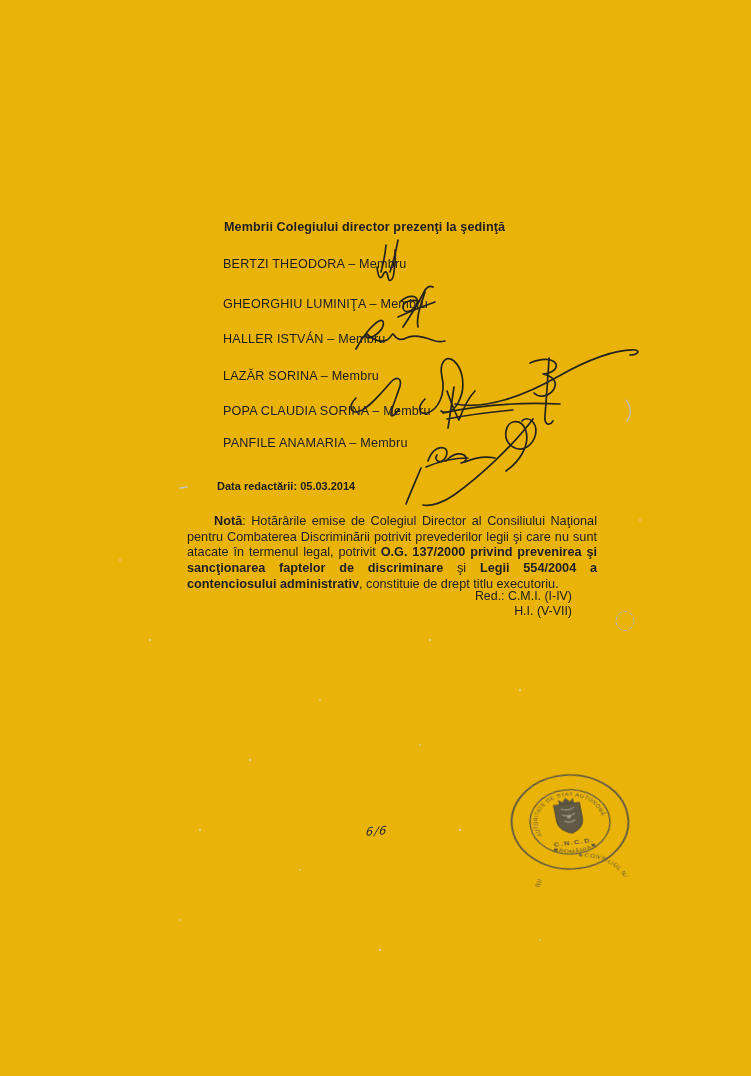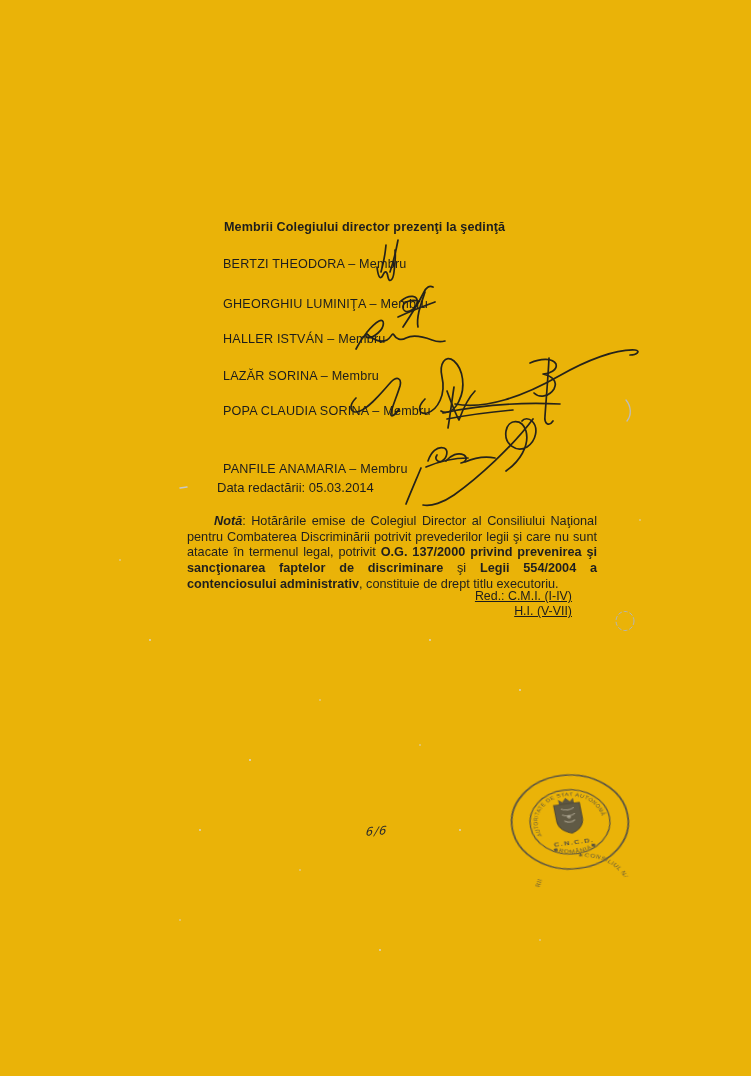--- a/index.html
+++ b/index.html
@@ -4,28 +4,28 @@
 <style>
   html,body{margin:0;padding:0;background:#e8e8e8;}
   .page{
     position:relative;width:751px;height:1076px;background:#eab308;
     font-family:"Liberation Sans",sans-serif;color:#1d1d1d;overflow:hidden;
     margin:0 auto;
   }
   .abs{position:absolute;}
   .heading{font-size:12.6px;font-weight:bold;letter-spacing:0.1px;}
   .member{font-size:12.6px;letter-spacing:0.2px;white-space:nowrap;}
-  .dateline{font-size:13px;font-weight:normal;}
+  .dateline{font-size:11px;font-weight:bold;}
   .note{
     font-size:12.7px;line-height:15.7px;text-align:justify;width:410px;
     text-indent:27px;color:#1f1f1f;
   }
-  .note .nlabel{font-weight:bold;font-style:italic;}
+  .note .nlabel{font-weight:bold;}
   .note .bi{font-weight:bold;}
-  .redblock{font-size:12.4px;line-height:15.2px;text-align:right;white-space:nowrap;text-decoration:underline;}
+  .redblock{font-size:12.4px;line-height:15.2px;text-align:right;white-space:nowrap;}
   .pagenum{
     font-size:11.5px;font-style:italic;color:#2b2b2b;
     transform:rotate(-4deg) skewX(-10deg);letter-spacing:1px;
     font-family:"DejaVu Sans",sans-serif;
   }
   .siglayer{left:0;top:0;pointer-events:none;}
   .stamp{
     left:500px;top:752px;width:140px;height:140px;
     transform:scale(1.08,0.87) rotate(-9deg);
     opacity:0.88;filter:blur(0.2px);
@@ -36,21 +36,21 @@
 
 <div class="page">
 
   <div class="abs heading" style="left:224px;top:220px">Membrii Colegiului director prezenţi la şedinţă</div>
 
   <div class="abs member" style="left:223px;top:257px">BERTZI THEODORA – Membru</div>
   <div class="abs member" style="left:223px;top:297px">GHEORGHIU LUMINIŢA – Membru</div>
   <div class="abs member" style="left:223px;top:332px">HALLER ISTVÁN – Membru</div>
   <div class="abs member" style="left:223px;top:369px">LAZĂR SORINA – Membru</div>
   <div class="abs member" style="left:223px;top:404px">POPA CLAUDIA SORINA – Membru</div>
-  <div class="abs member" style="left:223px;top:462px">PANFILE ANAMARIA – Membru</div>
+  <div class="abs member" style="left:223px;top:436px">PANFILE ANAMARIA – Membru</div>
 
   <div class="abs dateline" style="left:217px;top:480px">Data redactării: 05.03.2014</div>
 
   <div class="abs note" style="left:187px;top:514px"><span class="nlabel">Notă</span><span>: Hotărârile emise de Colegiul Director al Consiliului Naţional pentru Combaterea Discriminării potrivit prevederilor legii şi care nu sunt atacate în termenul legal, potrivit </span><span class="bi">O.G. 137/2000 privind prevenirea şi sancţionarea faptelor de discriminare</span><span> şi </span><span class="bi">Legii 554/2004 a contenciosului administrativ</span><span>, constituie de drept titlu executoriu.</span></div>
 
   <div class="abs redblock" style="right:179px;top:589px">
     <div>Red.: C.M.I. (I-IV)</div>
     <div>H.I. (V-VII)</div>
   </div>
 

